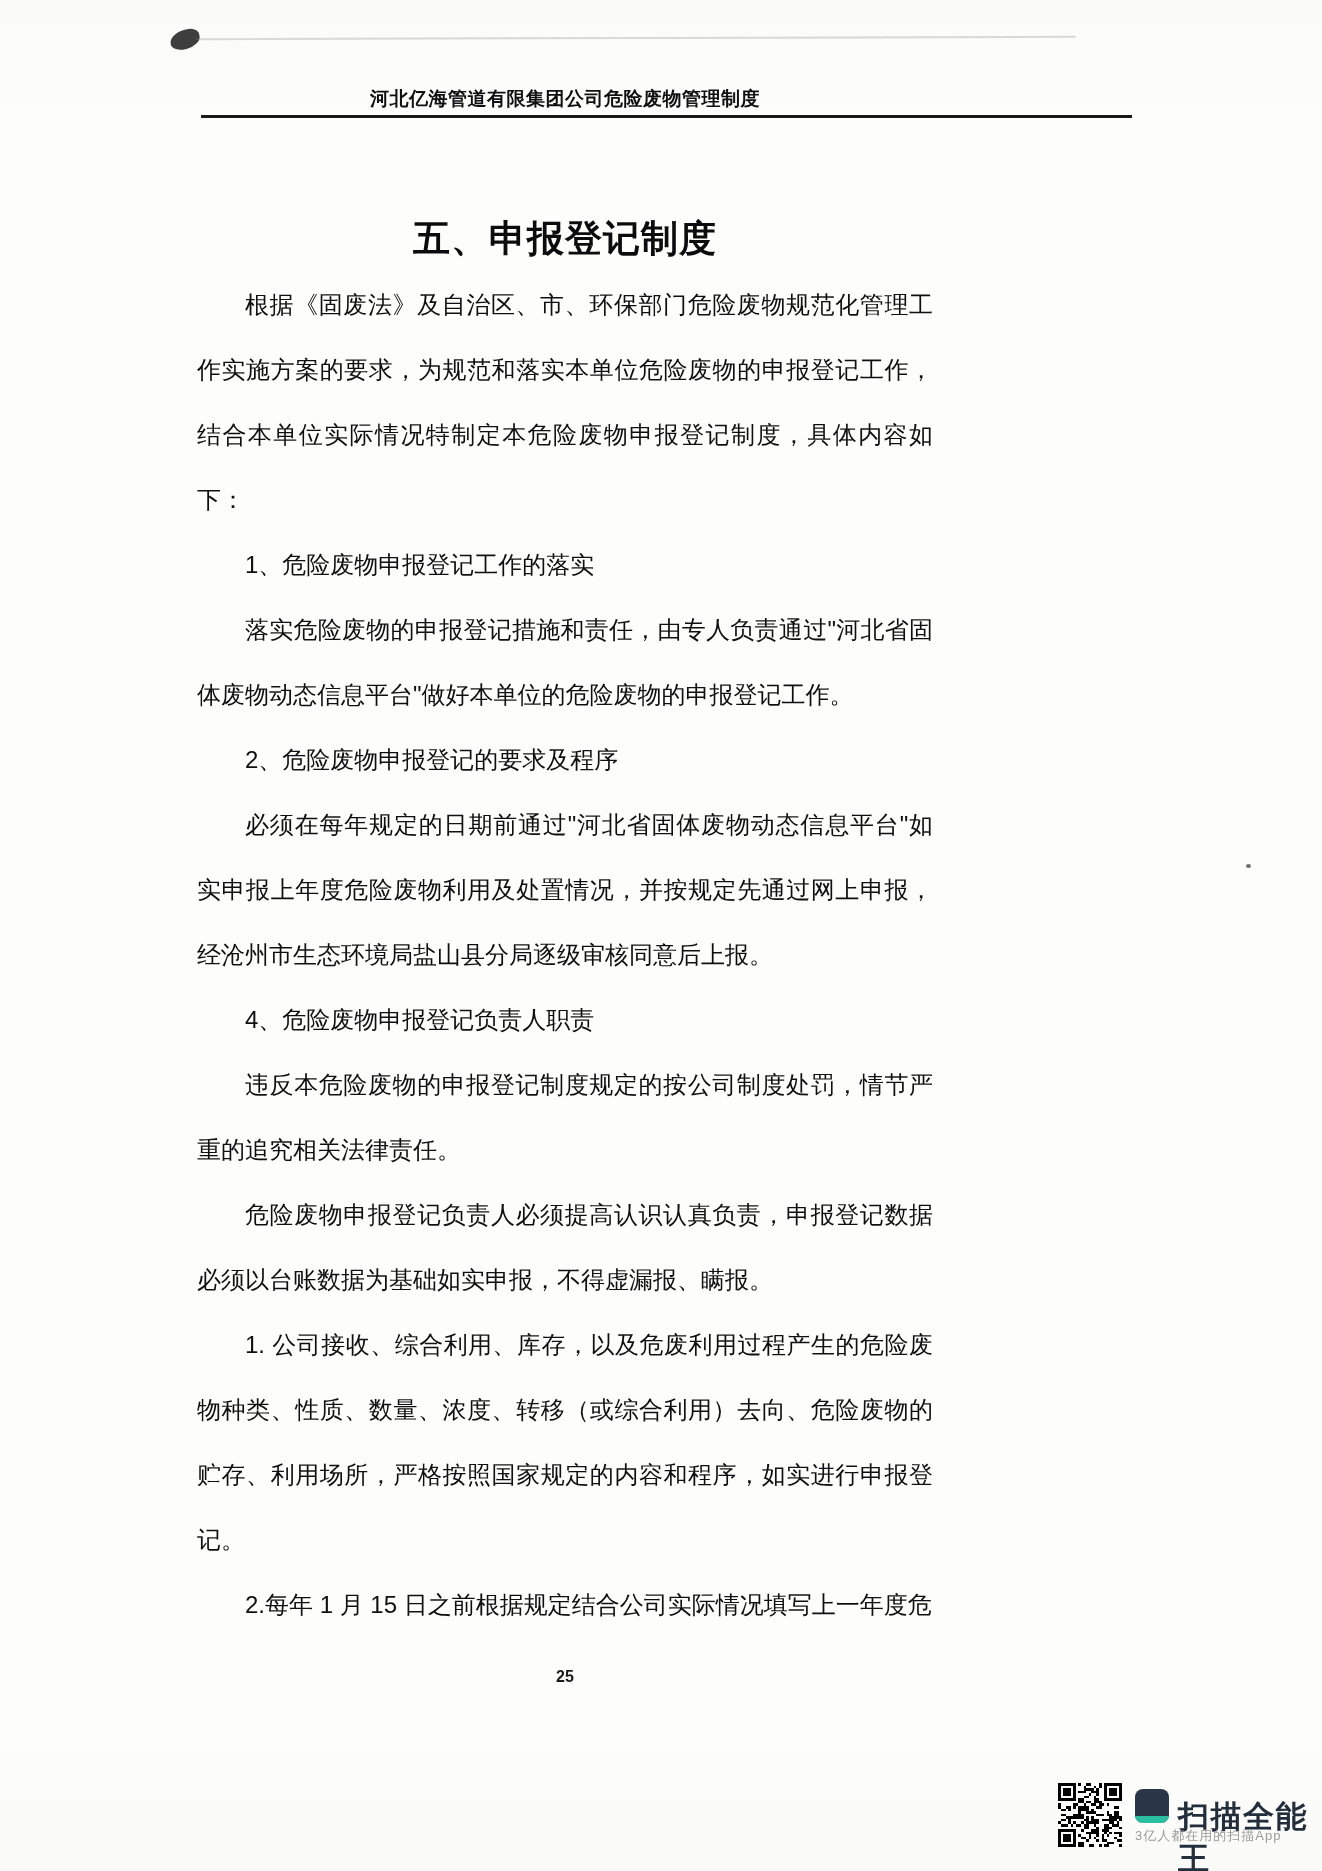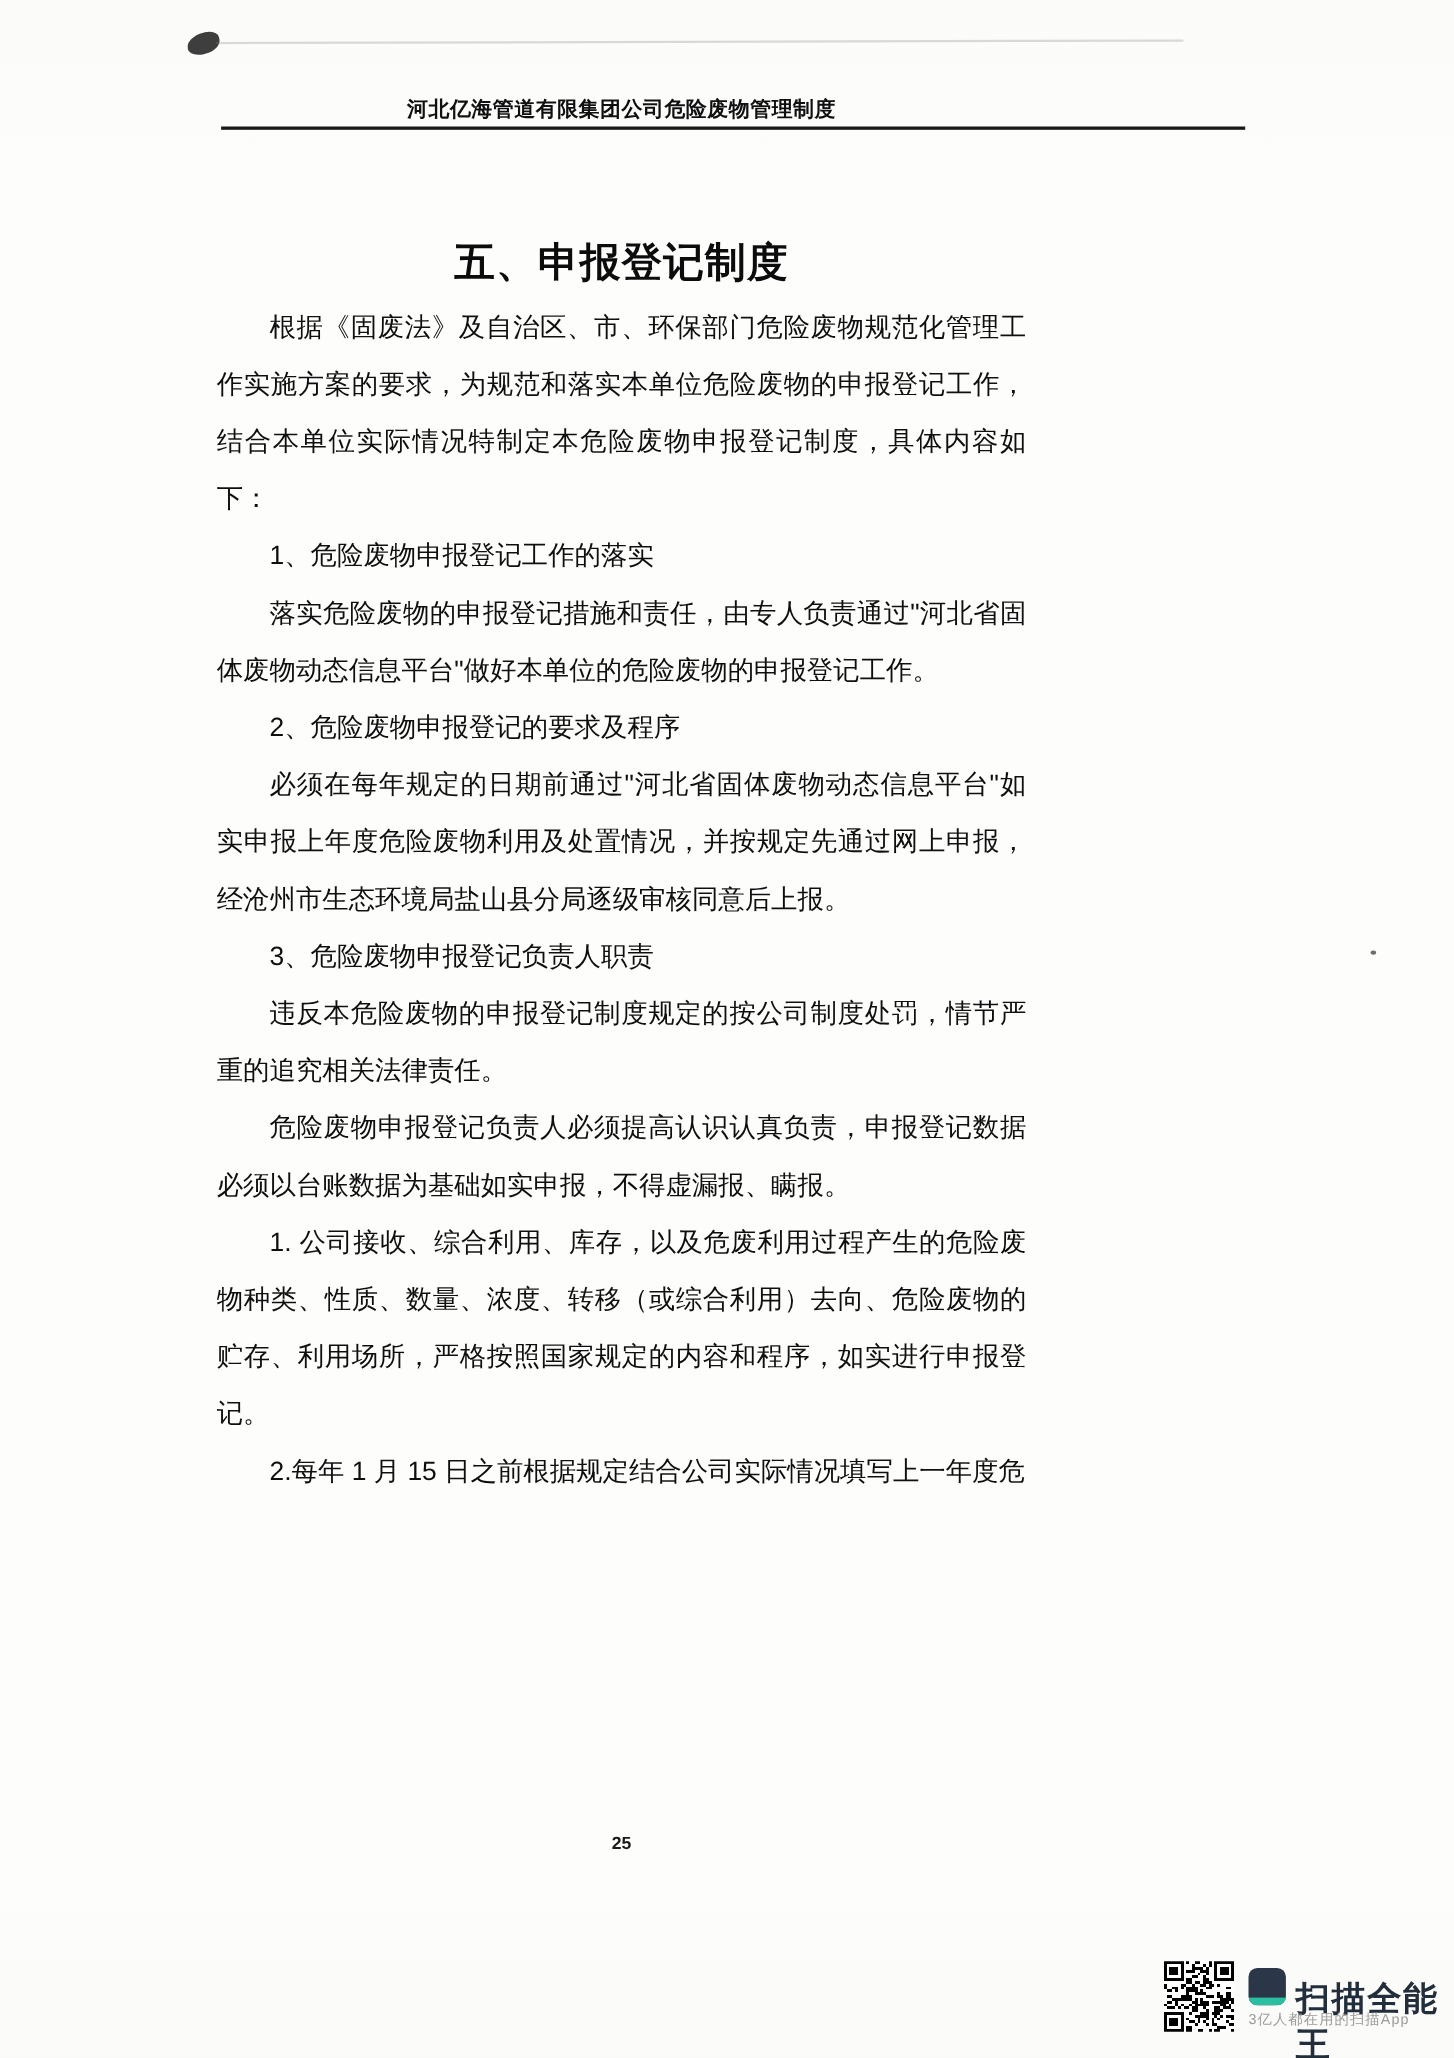--- a/index.html
+++ b/index.html
@@ -42,21 +42,21 @@
   .doc-title {
     position:absolute; left:197px; top:214px; width:736px;
     text-align:center; font-size:37px; font-weight:700; color:#0c0c0c;
     letter-spacing:1px;
   }
   .content {
     position:absolute; left:197px; top:272px; width:736px;
     color:#0f0f0f;
   }
   .content p {
-    margin:0; font-size:24px; line-height:52px;
+    margin:0; font-size:24px; line-height:65px;
     text-align:justify; text-justify:inter-character;
     text-indent:2em; font-weight:500;
   }
   .page-number {
     position:absolute; left:197px; top:1668px; width:736px;
     text-align:center; font-size:16px; font-weight:700; color:#1a1a1a;
   }
   
   .qr { position:absolute; left:1058px; top:1783px; width:64px; height:64px; }
   .cs-badge {
@@ -90,21 +90,21 @@
   <div class="header-rule"></div>
 
   <div class="doc-title">五、申报登记制度</div>
 
   <div class="content">
     <p>根据《固废法》及自治区、市、环保部门危险废物规范化管理工作实施方案的要求，为规范和落实本单位危险废物的申报登记工作，结合本单位实际情况特制定本危险废物申报登记制度，具体内容如下：</p>
     <p>1、危险废物申报登记工作的落实</p>
     <p>落实危险废物的申报登记措施和责任，由专人负责通过"河北省固体废物动态信息平台"做好本单位的危险废物的申报登记工作。</p>
     <p>2、危险废物申报登记的要求及程序</p>
     <p>必须在每年规定的日期前通过"河北省固体废物动态信息平台"如实申报上年度危险废物利用及处置情况，并按规定先通过网上申报，经沧州市生态环境局盐山县分局逐级审核同意后上报。</p>
-    <p>3、危险废物申报登记负责人职责</p>
+    <p>4、危险废物申报登记负责人职责</p>
     <p>违反本危险废物的申报登记制度规定的按公司制度处罚，情节严重的追究相关法律责任。</p>
     <p>危险废物申报登记负责人必须提高认识认真负责，申报登记数据必须以台账数据为基础如实申报，不得虚漏报、瞒报。</p>
     <p>1. 公司接收、综合利用、库存，以及危废利用过程产生的危险废物种类、性质、数量、浓度、转移（或综合利用）去向、危险废物的贮存、利用场所，严格按照国家规定的内容和程序，如实进行申报登记。</p>
     <p>2.每年 1 月  15 日之前根据规定结合公司实际情况填写上一年度危</p>
   </div>
 
   <div class="page-number">25</div>
 
   <div class="qr">
     <svg viewBox="0 0 25 25" width="64" height="64" shape-rendering="crispEdges" aria-hidden="true">

